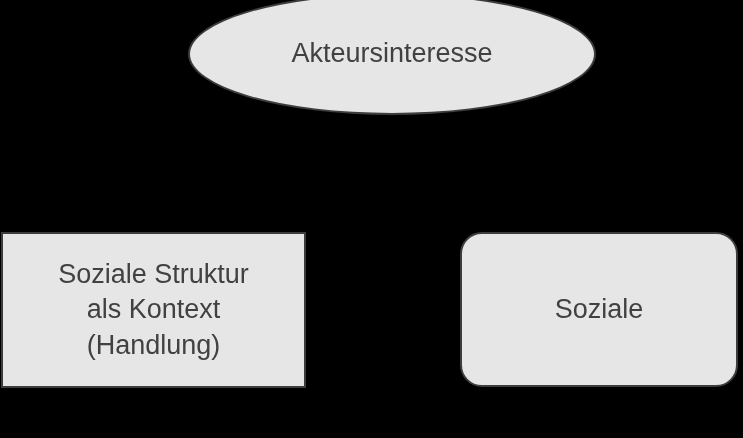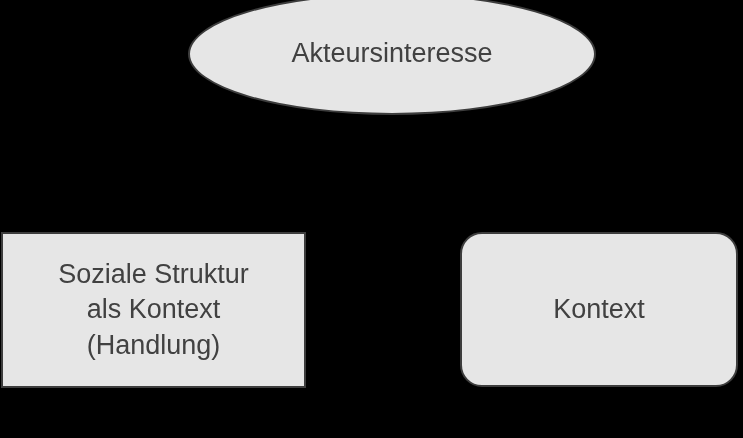--- a/index.html
+++ b/index.html
@@ -73,16 +73,16 @@
     <span class="label">Akteursinteresse</span>
   </div>
 
   <div class="node" id="node-social-structure">
     <span class="label">Soziale Struktur
 als Kontext
 (Handlung)</span>
   </div>
 
   <div class="node" id="node-action">
-    <span class="label">Kontext</span>
+    <span class="label">Soziale</span>
   </div>
 
 </div>
 
 </body></html>

